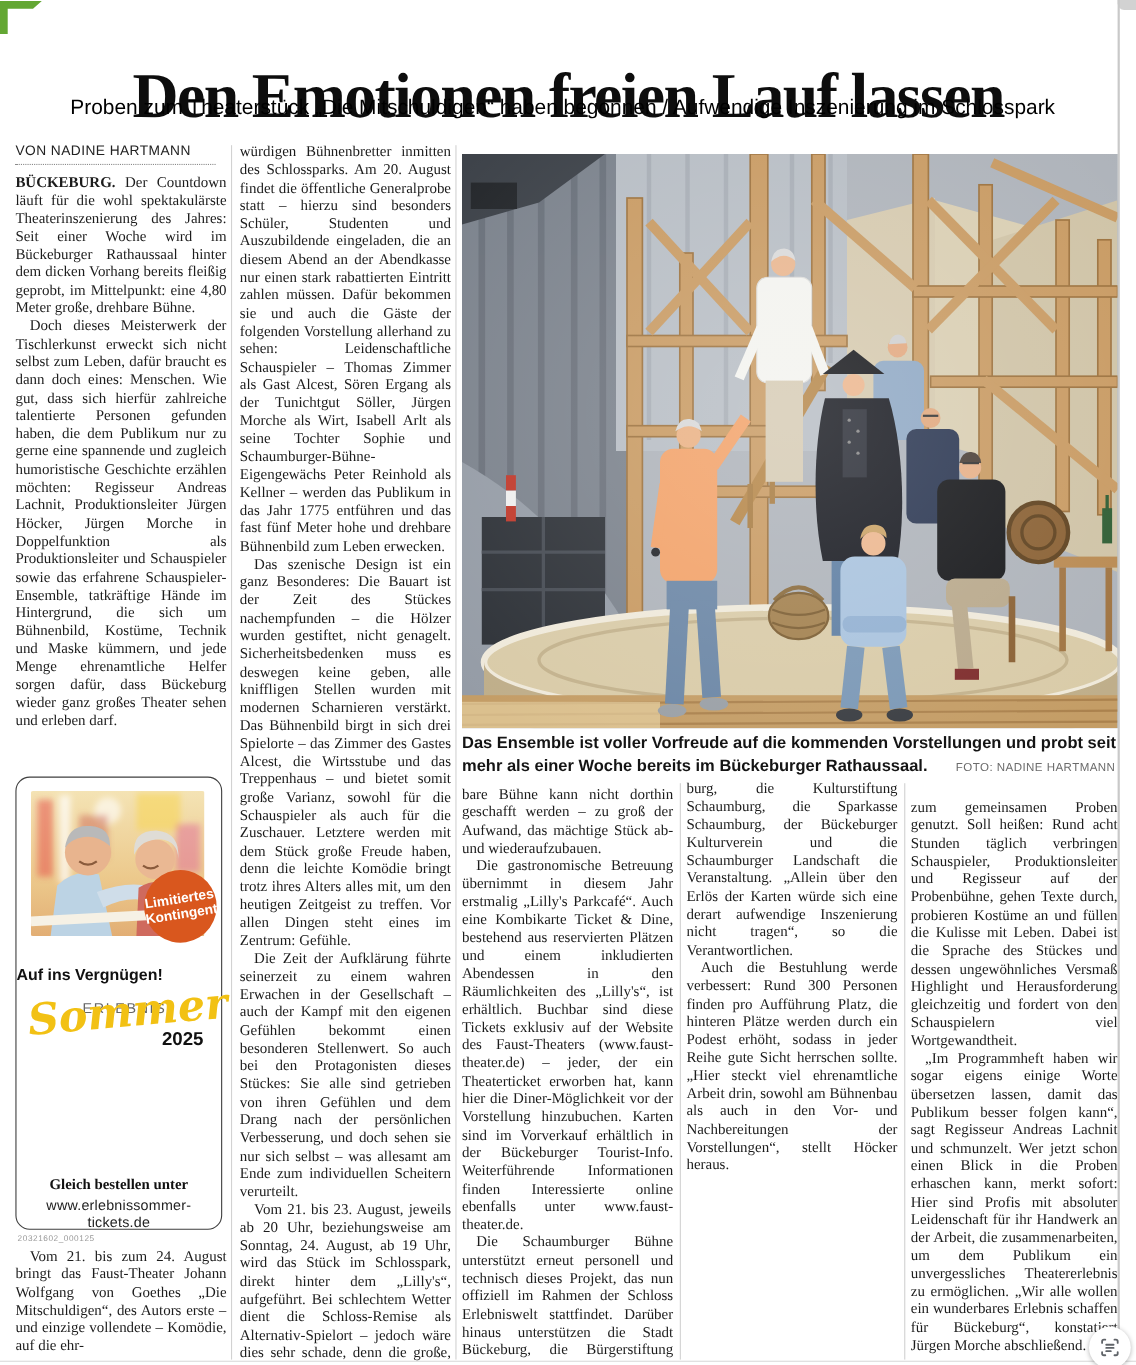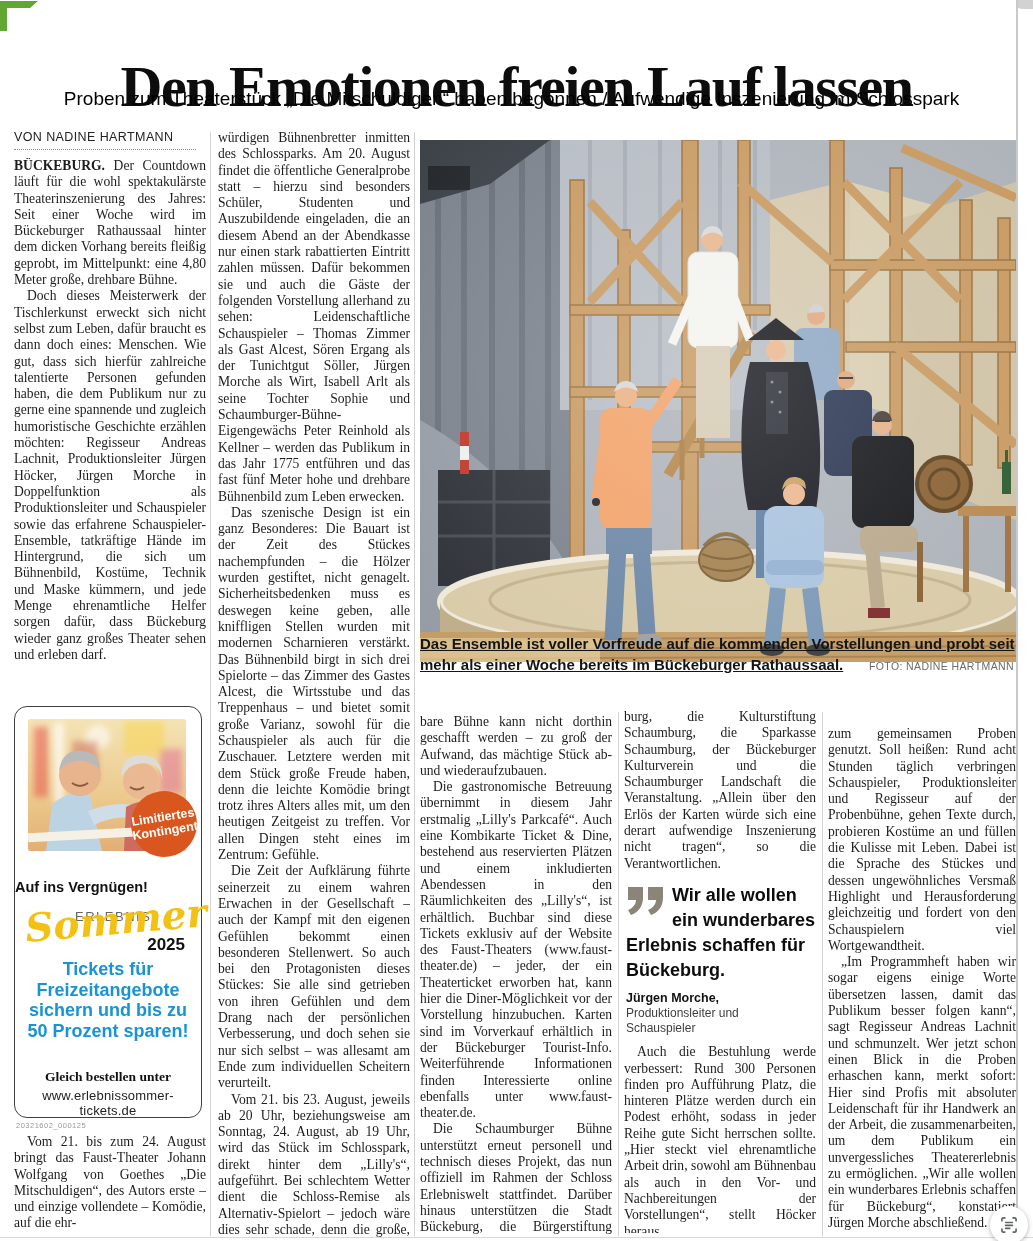--- a/index.html
+++ b/index.html
@@ -42,23 +42,23 @@
   #col1-main { left:14px; top:158px; height:546px; }
   #col2 { left:218px; top:130px; height:1108px; }
   #col1-tail { left:14px; top:1134px; height:106px; }
   #col3 { left:420px; top:714px; height:524px; }
   #col4 { left:624px; top:709px; height:524px; }
   #col5 { left:828px; top:714px; width:188px; height:524px;margin-top:12px; }
 
   
   .photo { position:absolute; left:420px; top:140px; width:596px; height:522px; overflow:hidden; background:#aab0b7; }
   .caption {
-    position:absolute; left:420px; top:634px; width:596px; height:46px;
+    position:absolute; left:420px; top:666px; width:596px; height:46px;
     font-family:"Liberation Sans", sans-serif; font-weight:bold; font-size:15px;
-    line-height:20.5px; color:#141414;text-decoration:underline;
+    line-height:20.5px; color:#141414;
   }
   .credit {
     position:absolute; right:2px; top:22px; font-weight:normal;
     font-size:10.5px; letter-spacing:.4px; color:#6b6b6b;
   }
 
   
   .pullquote { margin:11px 0 9px 2px; text-align:left; }
   .pq-text {
     font-family:"Liberation Sans", sans-serif; font-weight:bold;
@@ -185,21 +185,20 @@
   <div class="ad-badge">
     <span>Limitiertes</span>
     <span>Kontingent</span>
   </div>
   <div class="ad-tagline">Auf ins Vergnügen!</div>
   <div class="ad-brand">
     <span class="brand-erlebnis">ERLEBNIS</span>
     <span class="brand-sommer">Sommer</span>
     <span class="brand-year">2025</span>
   </div>
-  <div class="ad-offer">Tickets für Freizeitangebote sichern und bis zu 50 Prozent sparen!</div>
   <div class="ad-order">Gleich bestellen unter</div>
   <div class="ad-url">www.erlebnissommer-tickets.de</div>
 </div>
 <div class="ad-code">20321602_000125</div>
 
 <div class="col" id="col1-tail">
   <p class="ind">Vom 21. bis zum 24. August bringt das Faust-Theater Johann Wolfgang von Goethes „Die Mitschuldigen“, des Autors erste – und einzige vollendete – Komödie, auf die ehr-</p>
 </div>
 
 <div class="col" id="col2">
@@ -375,30 +374,20 @@
 </div>
 
 <div class="col" id="col3">
   <p>bare Bühne kann nicht dorthin geschafft werden – zu groß der Aufwand, das mächtige Stück ab- und wiederaufzubauen.</p>
   <p class="ind">Die gastronomische Betreuung übernimmt in diesem Jahr erstmalig „Lilly's Parkcafé“. Auch eine Kombikarte Ticket &amp; Dine, bestehend aus reservierten Plätzen und einem inkludierten Abendessen in den Räumlichkeiten des „Lilly's“, ist erhältlich. Buchbar sind diese Tickets exklusiv auf der Website des Faust-Theaters (www.faust-theater.de) – jeder, der ein Theaterticket erworben hat, kann hier die Diner-Möglichkeit vor der Vorstellung hinzubuchen. Karten sind im Vorverkauf erhältlich in der Bückeburger Tourist-Info. Weiterführende Informationen finden Interessierte online ebenfalls unter www.faust-theater.de.</p>
   <p class="ind">Die Schaumburger Bühne unterstützt erneut personell und technisch dieses Projekt, das nun offiziell im Rahmen der Schloss Erlebniswelt stattfindet. Darüber hinaus unterstützen die Stadt Bückeburg, die Bürgerstiftung Schaum-</p>
 </div>
 
 <div class="col" id="col4">
   <p>burg, die Kulturstiftung Schaumburg, die Sparkasse Schaumburg, der Bückeburger Kulturverein und die Schaumburger Landschaft die Veranstaltung. „Allein über den Erlös der Karten würde sich eine derart aufwendige Inszenierung nicht tragen“, so die Verantwortlichen.</p>
-  <div class="pullquote">
-    <svg class="pq-marks" width="36" height="28" viewBox="0 0 36 28">
-      <path d="M0 0 h15 v10 c0 9 -4 15 -12 18 l-3 -5 c5 -2 8 -6 8 -10 h-8 z" fill="#8b8577"></path>
-      <path d="M20 0 h15 v10 c0 9 -4 15 -12 18 l-3 -5 c5 -2 8 -6 8 -10 h-8 z" fill="#8b8577"></path>
-    </svg>
-    <div class="pq-text">Wir alle wollen ein wunderbares Erlebnis schaffen für Bückeburg.</div>
-    <div class="pq-author">Jürgen Morche,</div>
-    <div class="pq-role">Produktionsleiter und</div>
-    <div class="pq-role">Schauspieler</div>
-  </div>
   <p class="ind">Auch die Bestuhlung werde verbessert: Rund 300 Personen finden pro Aufführung Platz, die hinteren Plätze werden durch ein Podest erhöht, sodass in jeder Reihe gute Sicht herrschen sollte. „Hier steckt viel ehrenamtliche Arbeit drin, sowohl am Bühnenbau als auch in den Vor- und Nachbereitungen der Vorstellungen“, stellt Höcker heraus.</p>
 
 </div>
 
 <div class="col" id="col5">
   <p>zum gemeinsamen Proben genutzt. Soll heißen: Rund acht Stunden täglich verbringen Schauspieler, Produktionsleiter und Regisseur auf der Probenbühne, gehen Texte durch, probieren Kostüme an und füllen die Kulisse mit Leben. Dabei ist die Sprache des Stückes und dessen ungewöhnliches Versmaß Highlight und Herausforderung gleichzeitig und fordert von den Schauspielern viel Wortgewandtheit.</p>
   <p class="ind">„Im Programmheft haben wir sogar eigens einige Worte übersetzen lassen, damit das Publikum besser folgen kann“, sagt Regisseur Andreas Lachnit und schmunzelt. Wer jetzt schon einen Blick in die Proben erhaschen kann, merkt sofort: Hier sind Profis mit absoluter Leidenschaft für ihr Handwerk an der Arbeit, die zusammenarbeiten, um dem Publikum ein unvergessliches Theatererlebnis zu ermöglichen. „Wir alle wollen ein wunderbares Erlebnis schaffen für Bückeburg“, konstatiert Jürgen Morche abschließend.</p>
 </div>
 
 <div class="lens-btn">

